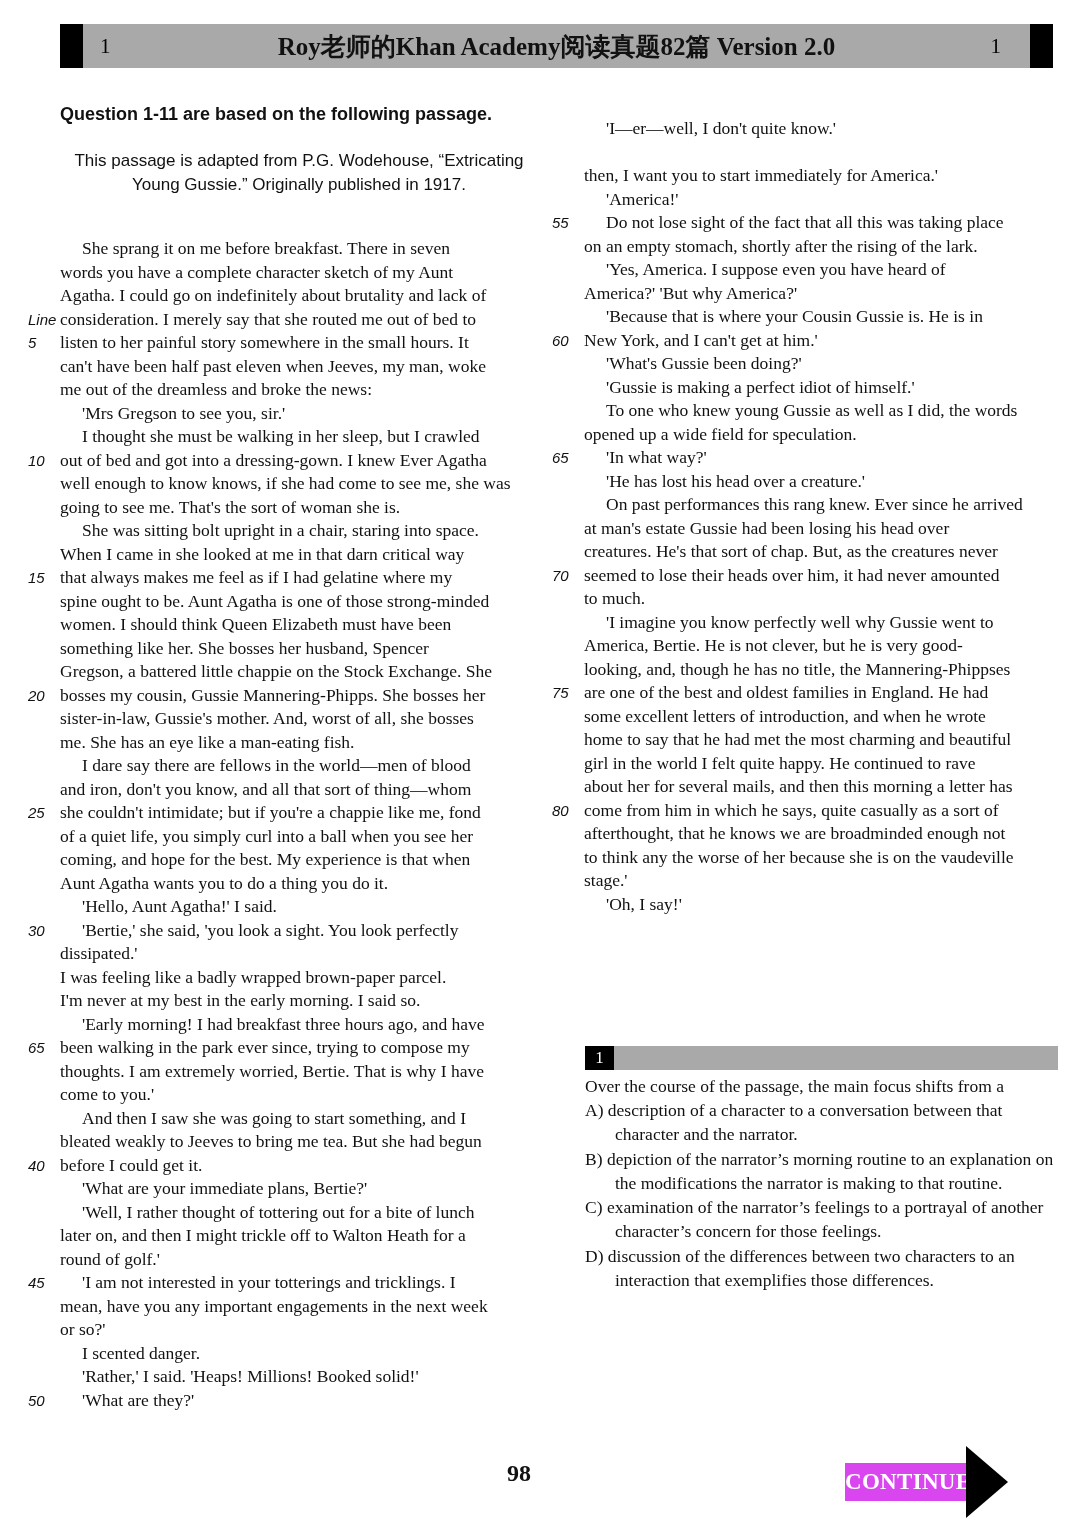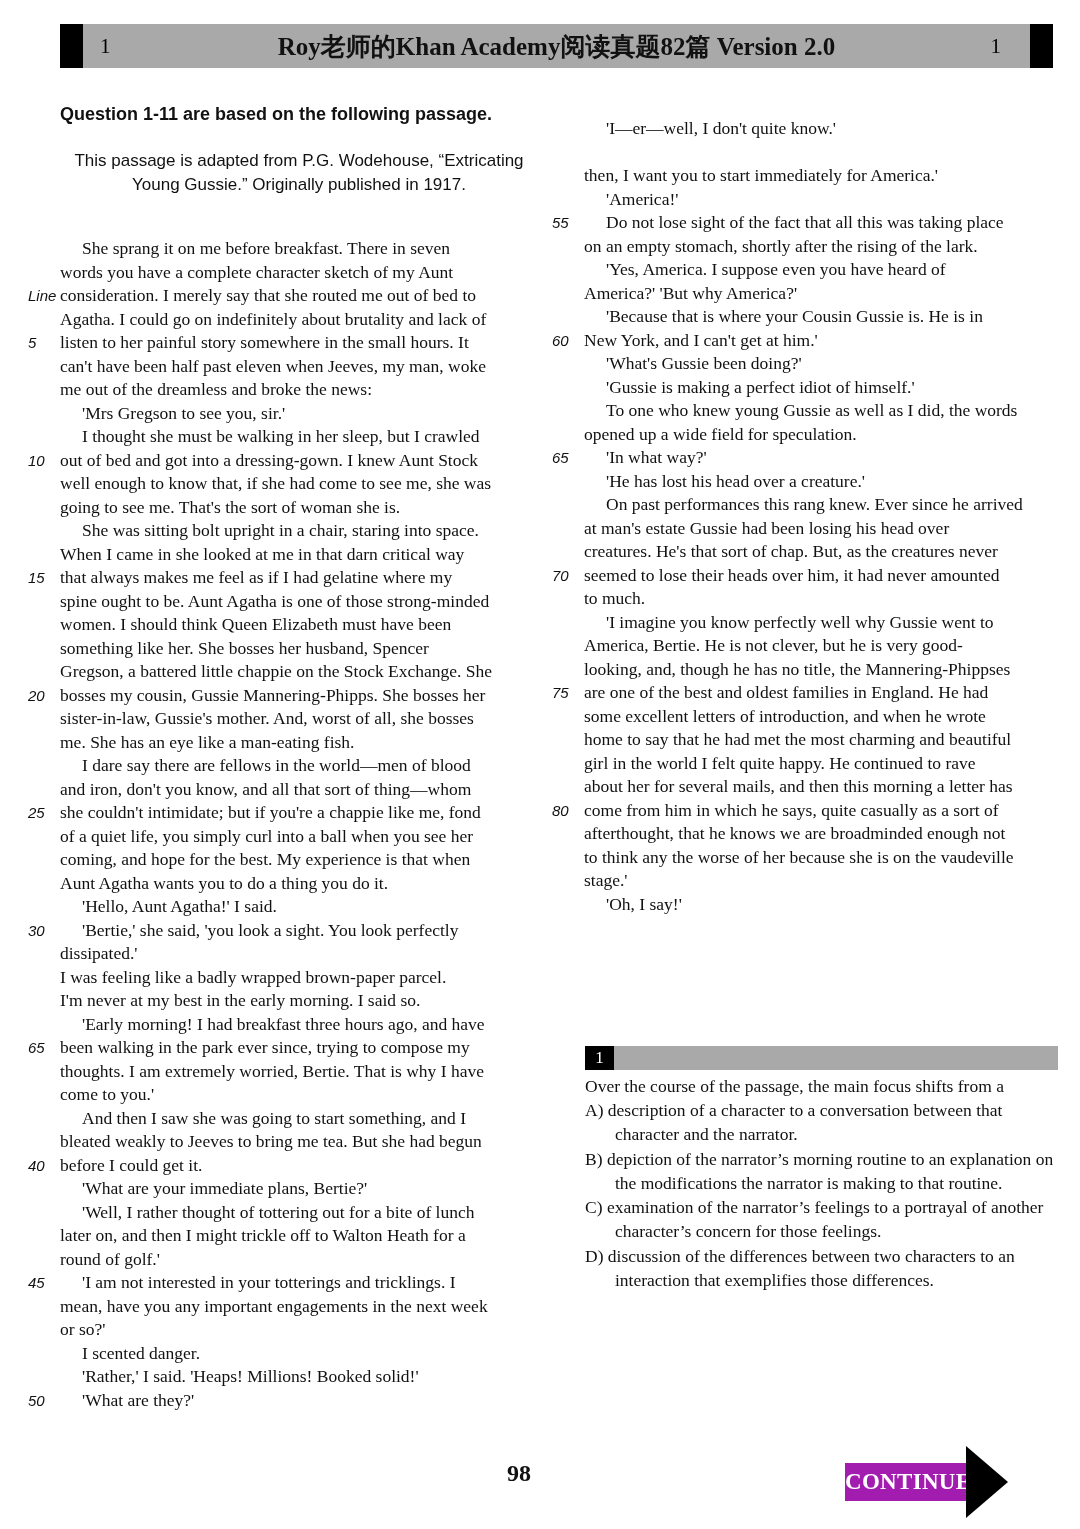--- a/index.html
+++ b/index.html
@@ -32,21 +32,21 @@
   #question{position:absolute;left:585px;top:1046px;width:482px;font-size:17.5px;}
   .q-bar{position:relative;height:24px;background:#a9a9a9;width:473px;}
   .q-num-box{position:absolute;left:0;top:0;width:29px;height:24px;background:#000;color:#fff;
     text-align:center;font-size:17px;line-height:24px;}
   .q-stem{margin-top:4px;line-height:24px;}
   .q-option{padding-left:30px;text-indent:-30px;line-height:24.3px;}
   
   .page-num{position:absolute;left:483px;top:1460px;width:48px;text-align:right;
     font-weight:bold;font-size:24px;}
   .continue{position:absolute;left:845px;top:1444px;width:165px;height:76px;}
-  .continue .cbar{position:absolute;left:0;top:19px;width:124px;height:38px;background:#a21caf;color:#fff;
+  .continue .cbar{position:absolute;left:0;top:19px;width:124px;height:38px;background:#d946ef;color:#fff;
     font-weight:bold;font-size:23px;line-height:38px;text-align:center;letter-spacing:0.3px;}
   .continue .chead{position:absolute;left:121px;top:2px;width:0;height:0;
     border-left:42px solid #000;border-top:36px solid transparent;border-bottom:36px solid transparent;}
 </style>
 </head>
 <body>
 
 <div class="header-bar">
   <div class="endcap left"></div>
   <div class="endcap right"></div>
@@ -61,28 +61,28 @@
   <div class="passage" id="passage-left">
       <div class="pline">
         <span class="gut"></span>
         <span class="ptxt ind">She sprang it on me before breakfast. There in seven</span>
       </div>
       <div class="pline">
         <span class="gut"></span>
         <span class="ptxt">words you have a complete character sketch of my Aunt</span>
       </div>
       <div class="pline">
+        <span class="gut"></span>
+        <span class="ptxt">Agatha. I could go on indefinitely about brutality and lack of</span>
+      </div>
+      <div class="pline">
         <span class="gut">Line</span>
         <span class="ptxt">consideration. I merely say that she routed me out of bed to</span>
       </div>
       <div class="pline">
-        <span class="gut"></span>
-        <span class="ptxt">Agatha. I could go on indefinitely about brutality and lack of</span>
-      </div>
-      <div class="pline">
         <span class="gut">5</span>
         <span class="ptxt">listen to her painful story somewhere in the small hours. It</span>
       </div>
       <div class="pline">
         <span class="gut"></span>
         <span class="ptxt">can't have been half past eleven when Jeeves, my man, woke</span>
       </div>
       <div class="pline">
         <span class="gut"></span>
         <span class="ptxt">me out of the dreamless and broke the news:</span>
@@ -90,25 +90,25 @@
       <div class="pline">
         <span class="gut"></span>
         <span class="ptxt ind">'Mrs Gregson to see you, sir.'</span>
       </div>
       <div class="pline">
         <span class="gut"></span>
         <span class="ptxt ind">I thought she must be walking in her sleep, but I crawled</span>
       </div>
       <div class="pline">
         <span class="gut">10</span>
-        <span class="ptxt">out of bed and got into a dressing-gown. I knew Aunt Stock</span>
-      </div>
-      <div class="pline">
-        <span class="gut"></span>
-        <span class="ptxt">well enough to know that, if she had come to see me, she was</span>
+        <span class="ptxt">out of bed and got into a dressing-gown. I knew Ever Agatha</span>
+      </div>
+      <div class="pline">
+        <span class="gut"></span>
+        <span class="ptxt">well enough to know knows, if she had come to see me, she was</span>
       </div>
       <div class="pline">
         <span class="gut"></span>
         <span class="ptxt">going to see me. That's the sort of woman she is.</span>
       </div>
       <div class="pline">
         <span class="gut"></span>
         <span class="ptxt ind">She was sitting bolt upright in a chair, staring into space.</span>
       </div>
       <div class="pline">

